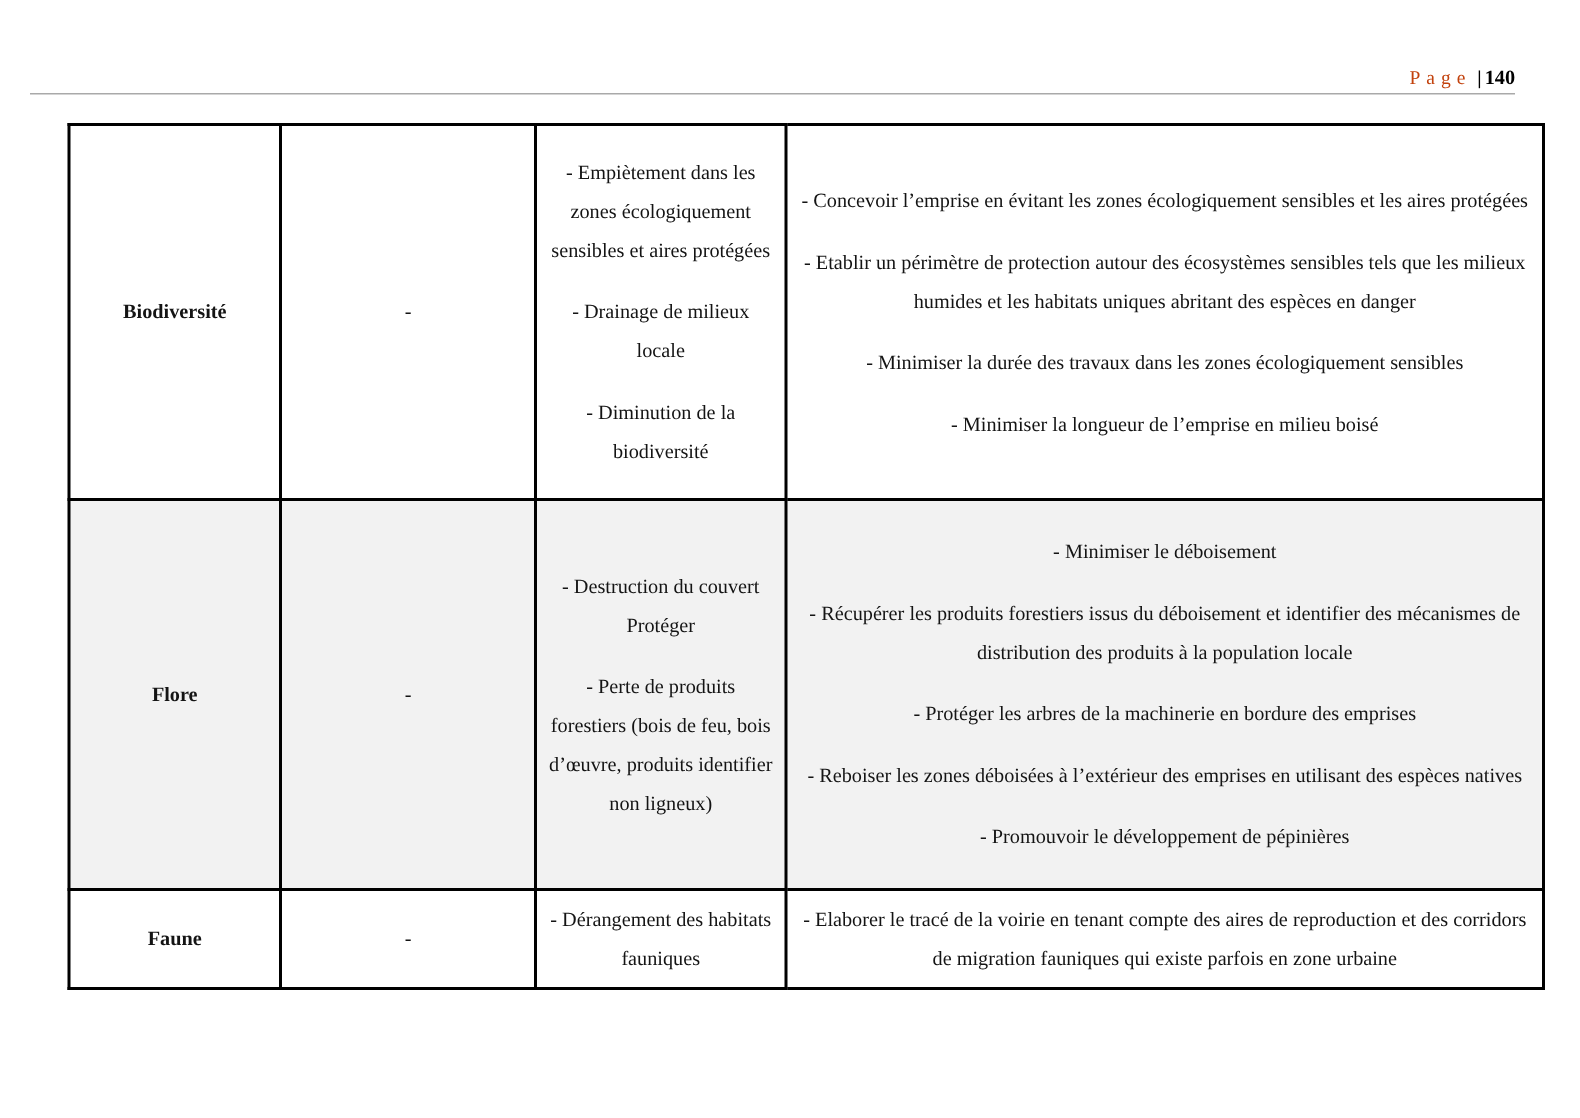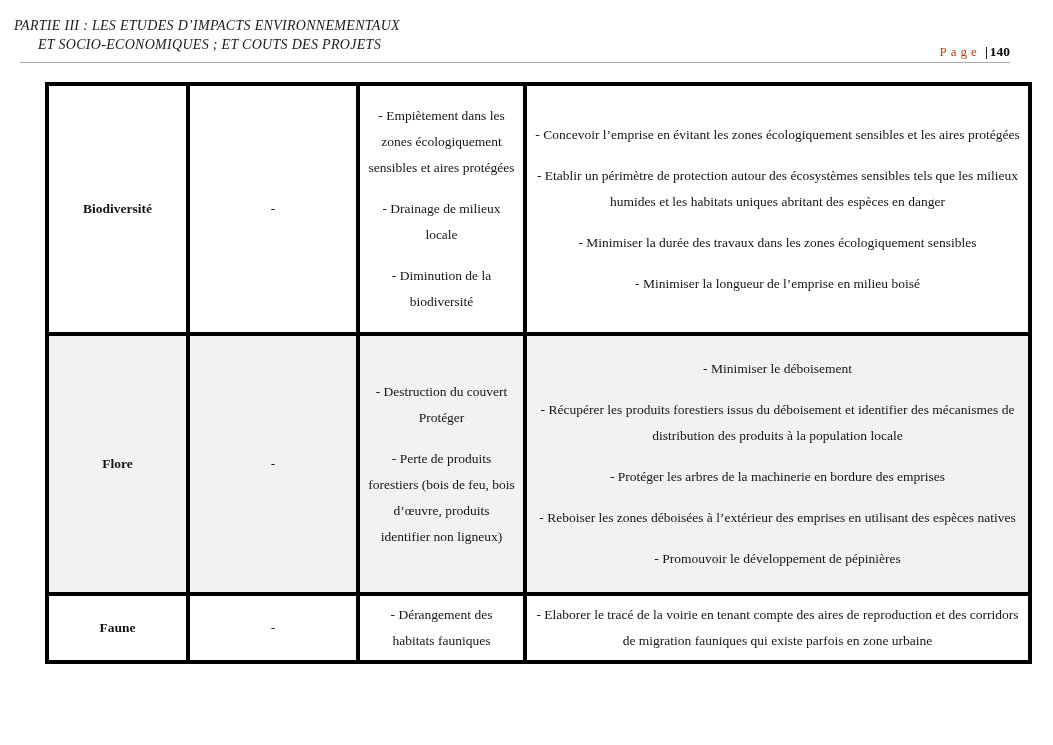--- a/index.html
+++ b/index.html
@@ -41,21 +41,21 @@
 
   
   table.impacts {
     position: absolute;
     top: 82px; left: 45px;
     width: 983px;
     border-collapse: collapse;
     table-layout: fixed;
   }
   table.impacts td {
-    border: 4px solid #000000;
+    border: 2px solid #000000;
     vertical-align: middle;
     text-align: center;
     font-size: 13.5px;
     color: #141414;
     line-height: 26px;
     padding: 6px 8px;
     background: #ffffff;
   }
   tr.row-1 { height: 250px; }
   tr.row-2 { height: 260px; }
@@ -64,24 +64,20 @@
   td.col-category { font-weight: bold; font-size: 14px; }
   td.col-measures { padding: 6px 12px; }
   td p { margin: 0 0 15px 0; }
   td p:last-child { margin-bottom: 0; }
 </style>
 </head>
 <body>
 
 <div class="page">
 
-  <div class="doc-header">
-    <div class="title-line">PARTIE III : LES ETUDES D’IMPACTS ENVIRONNEMENTAUX</div>
-    <div class="title-line second">ET SOCIO-ECONOMIQUES ; ET COUTS DES PROJETS</div>
-  </div>
 
   <div class="page-number-block">
     <span class="page-label">Page</span><span class="page-sep">|</span><span class="page-num">140</span>
   </div>
 
   <div class="header-rule"></div>
 
   <table class="impacts">
     <colgroup>
       <col style="width:141px">

